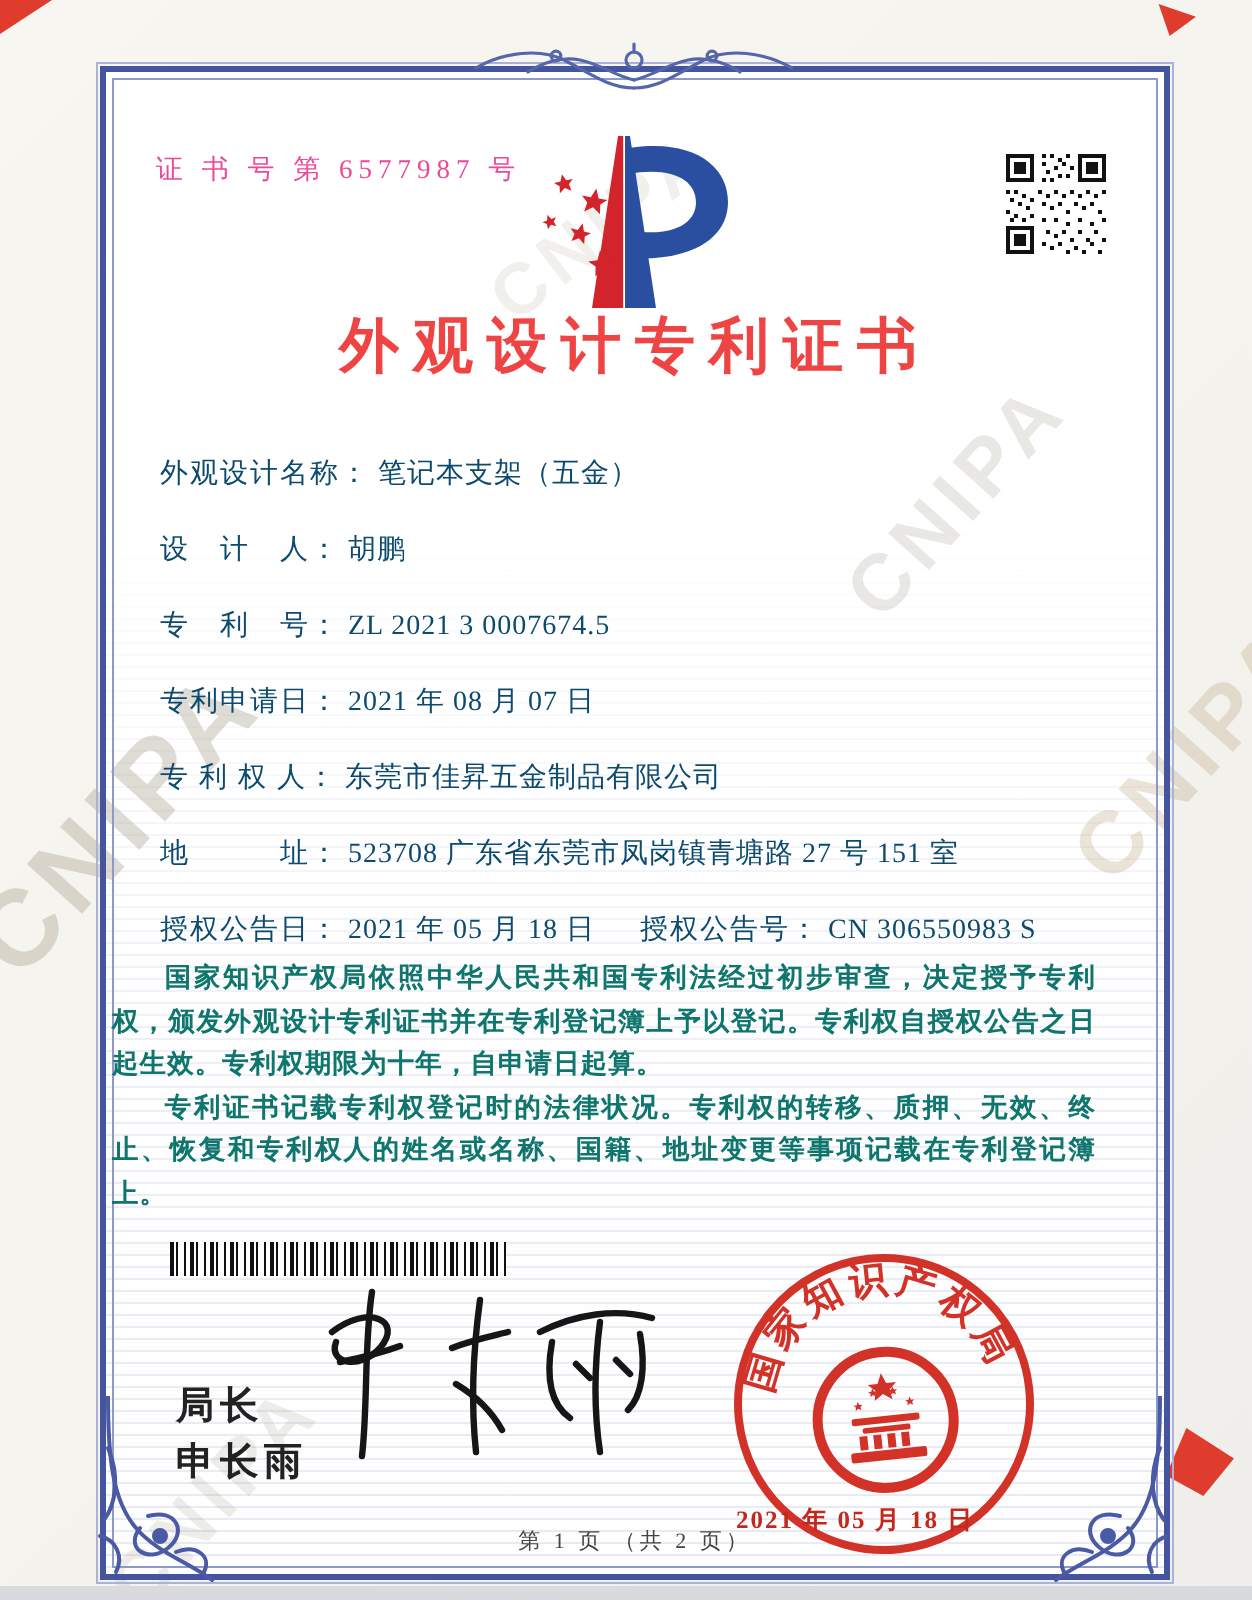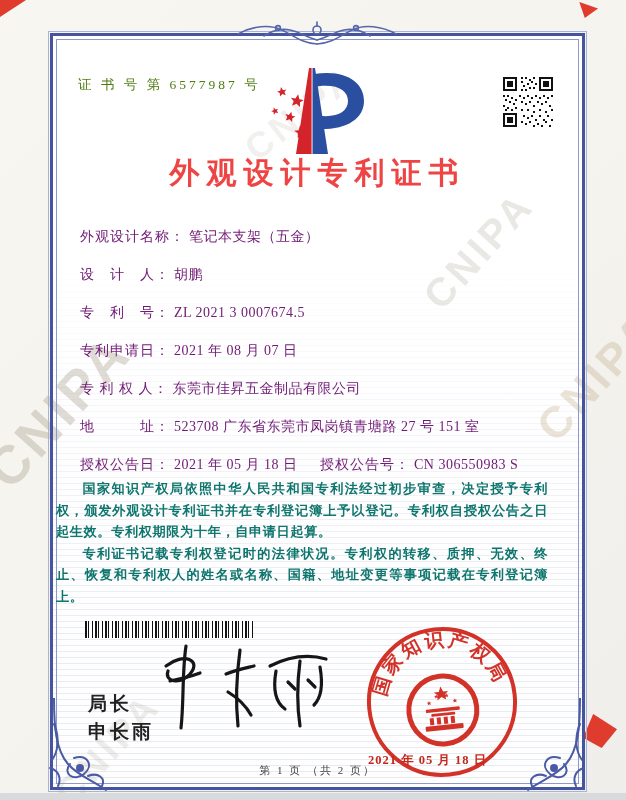--- a/index.html
+++ b/index.html
@@ -32,27 +32,27 @@
   
   .frame{position:absolute;left:50px;top:33px;width:535px;height:757px;z-index:4;pointer-events:none;
     border:3px solid #44549e;outline:1px solid #aab2d6;outline-offset:1px;box-sizing:border-box;}
   .frame-inner{position:absolute;left:3px;top:3px;right:3px;bottom:3px;border:1px solid #8d99c8;}
   .ornament{position:absolute;z-index:5;pointer-events:none;}
   .crest{left:232px;top:18px;}
   .corner-bl{left:44px;top:698px;}
   .corner-brn{left:524px;top:698px;transform:scaleX(-1);}
   
   .content{position:absolute;left:0;top:0;width:626px;height:800px;z-index:5;}
-  .cert-no{position:absolute;left:78px;top:76px;font-size:13.5px;letter-spacing:3px;color:#4d7c0f;}
+  .cert-no{position:absolute;left:78px;top:76px;font-size:13.5px;letter-spacing:3px;color:#ec4899;}
   .logo{position:absolute;left:252px;top:64px;}
   .qr{position:absolute;left:503px;top:77px;width:50px;height:50px;}
   .title{position:absolute;left:50px;top:153px;width:535px;text-align:center;
     font-size:30px;font-weight:700;letter-spacing:7px;color:#ef4444;}
   .fields{position:absolute;left:80px;top:228px;width:478px;}
-  .row{position:relative;height:38px;font-size:14px;white-space:nowrap;color:#701a75;}
+  .row{position:relative;height:38px;font-size:14px;white-space:nowrap;color:#0c4a6e;}
   .row .lab{letter-spacing:1px;}
   .row .val{margin-left:4px;letter-spacing:.5px;}
   .row .grant2{position:absolute;left:240px;top:0;}
   .paras{position:absolute;left:56px;top:478px;width:492px;font-size:13.2px;line-height:21.6px;
     text-align:justify;color:#0f766e;font-weight:bold;}
   .paras p{margin:0;text-indent:2em;letter-spacing:.6px;}
   .barcode{position:absolute;left:85px;top:621px;width:168px;height:17px;
     background:repeating-linear-gradient(90deg,#111 0 2px,#fff 2px 3px,#111 3px 4px,#fff 4px 7px,#111 7px 8px,#fff 8px 10px);}
   .director{position:absolute;left:88px;top:690px;font-family:"Liberation Sans",sans-serif;
     font-weight:700;font-size:19px;letter-spacing:3px;color:#222;line-height:28px;}

